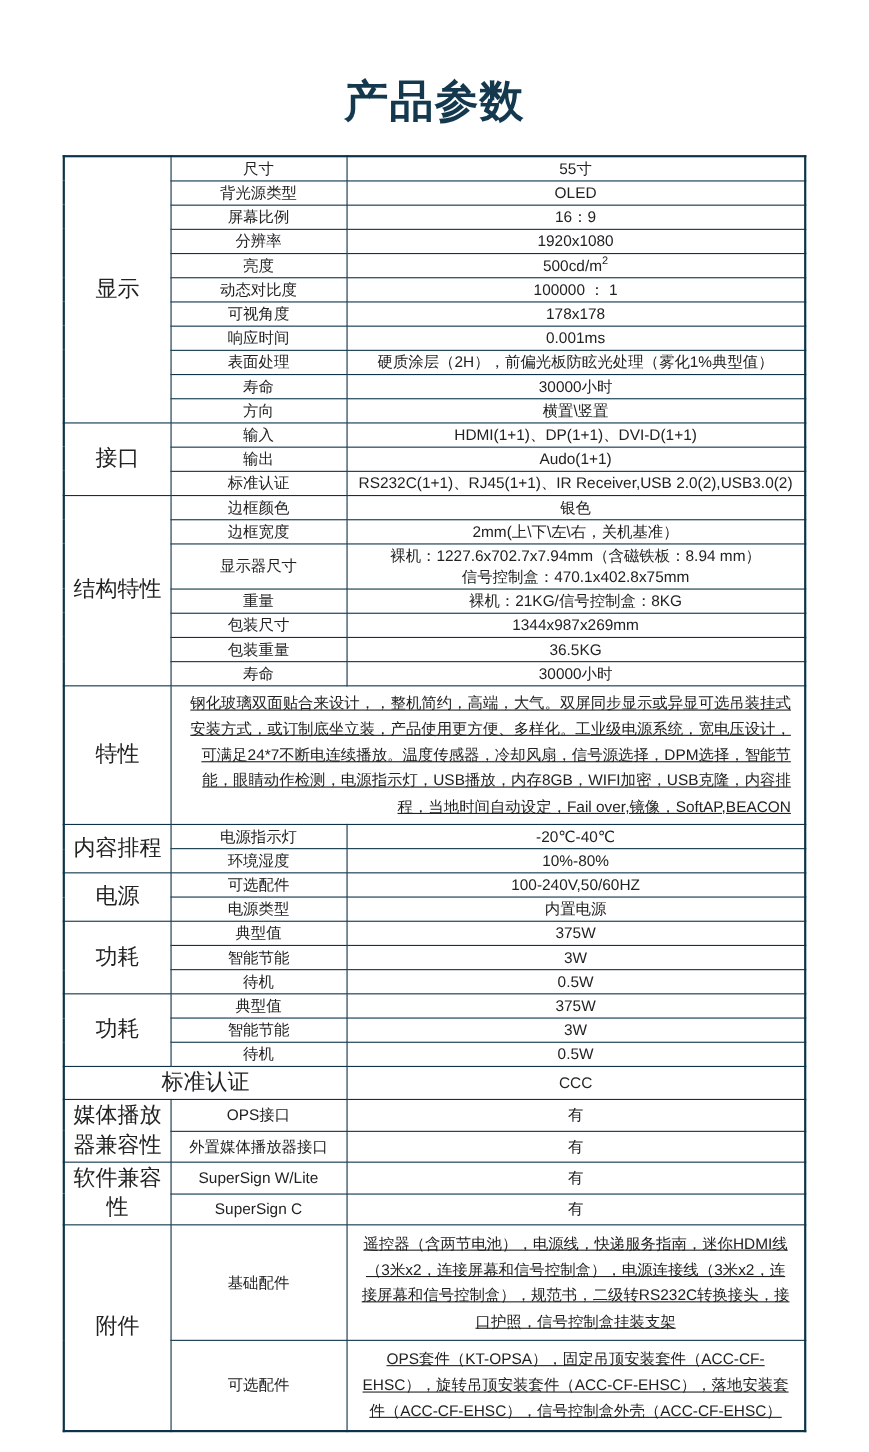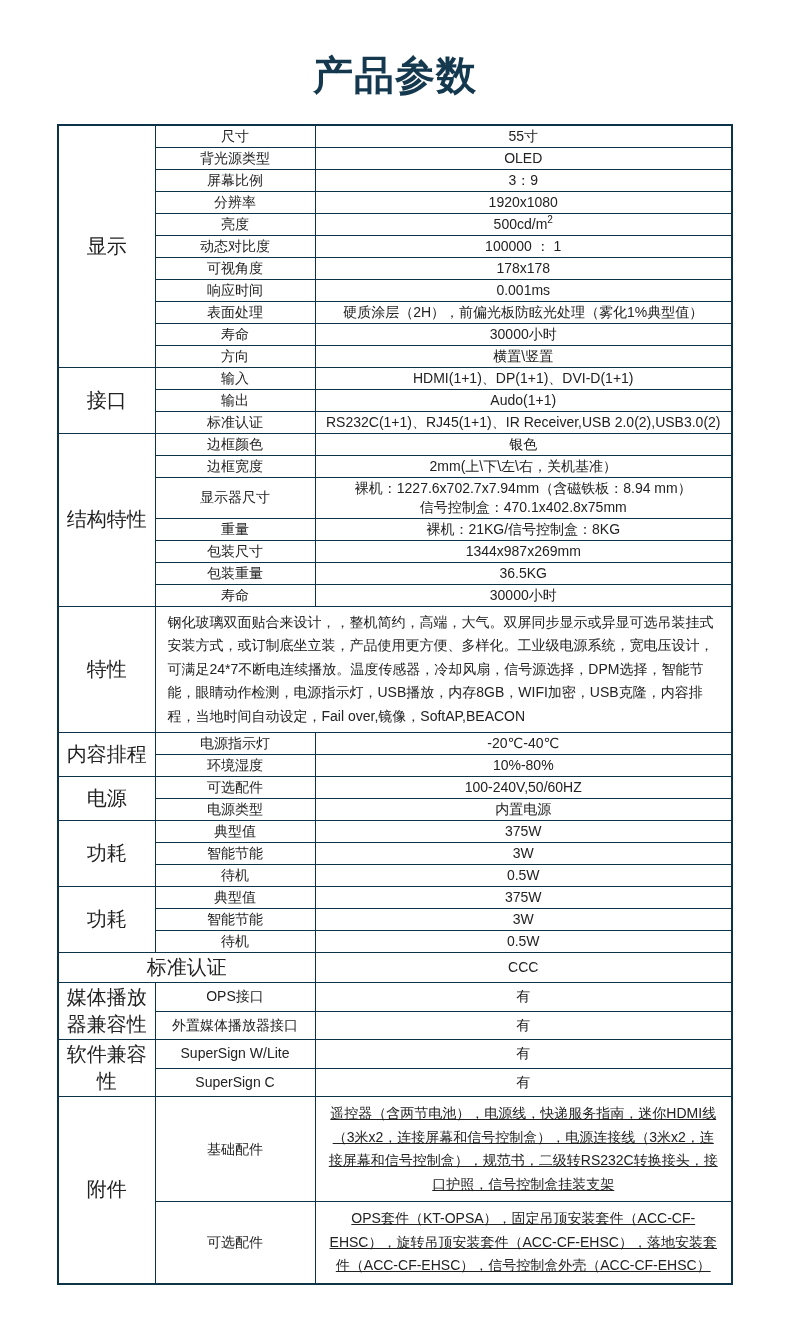--- a/index.html
+++ b/index.html
@@ -14,21 +14,21 @@
     background: #ffffff;
   }
   body {
     width: 790px;
     height: 1320px;
     font-family: "Liberation Sans", "DejaVu Sans", sans-serif;
     color: var(--text-color);
     overflow: hidden;
   }
   h1.page-title {
-    margin: 0;
+    margin: 17px;
     padding-top: 52px;
     text-align: center;
     font-size: 40px;
     line-height: 1.15;
     font-weight: bold;
     color: var(--title-color);
     letter-spacing: 1px;
   }
   table.spec-table {
     border-collapse: collapse;
@@ -44,23 +44,24 @@
     vertical-align: middle;
     padding: 1px 6px;
     height: 22px;
     line-height: 1.35;
     word-break: break-word;
   }
   .spec-table .cat-cell   { font-size: 20px; }
   .spec-table .param-cell { font-size: 14px; margin-left: 40px; }
   .spec-table .val-cell sup { font-size: 10px; line-height: 0; }
   .spec-table .para-cell {
-    text-align: left;
+    text-align: right;
     line-height: 23.5px;
     padding: 4px 12px;
+    text-decoration: underline;
   }
   .spec-table .wrap-cell {
     line-height: 23.5px;
     padding: 5px 12px;
     text-decoration: underline;
   }
 </style>
 </head>
 <body>
 
@@ -77,21 +78,21 @@
         <td class="cat-cell" rowspan="11">显示</td>
         <td class="param-cell">尺寸</td>
         <td class="val-cell">55寸</td>
       </tr>
       <tr>
         <td class="param-cell">背光源类型</td>
         <td class="val-cell">OLED</td>
       </tr>
       <tr>
         <td class="param-cell">屏幕比例</td>
-        <td class="val-cell">3：9</td>
+        <td class="val-cell">16：9</td>
       </tr>
       <tr>
         <td class="param-cell">分辨率</td>
         <td class="val-cell">1920x1080</td>
       </tr>
       <tr>
         <td class="param-cell">亮度</td>
         <td class="val-cell">500cd/m<sup>2</sup></td>
       </tr>
       <tr>

